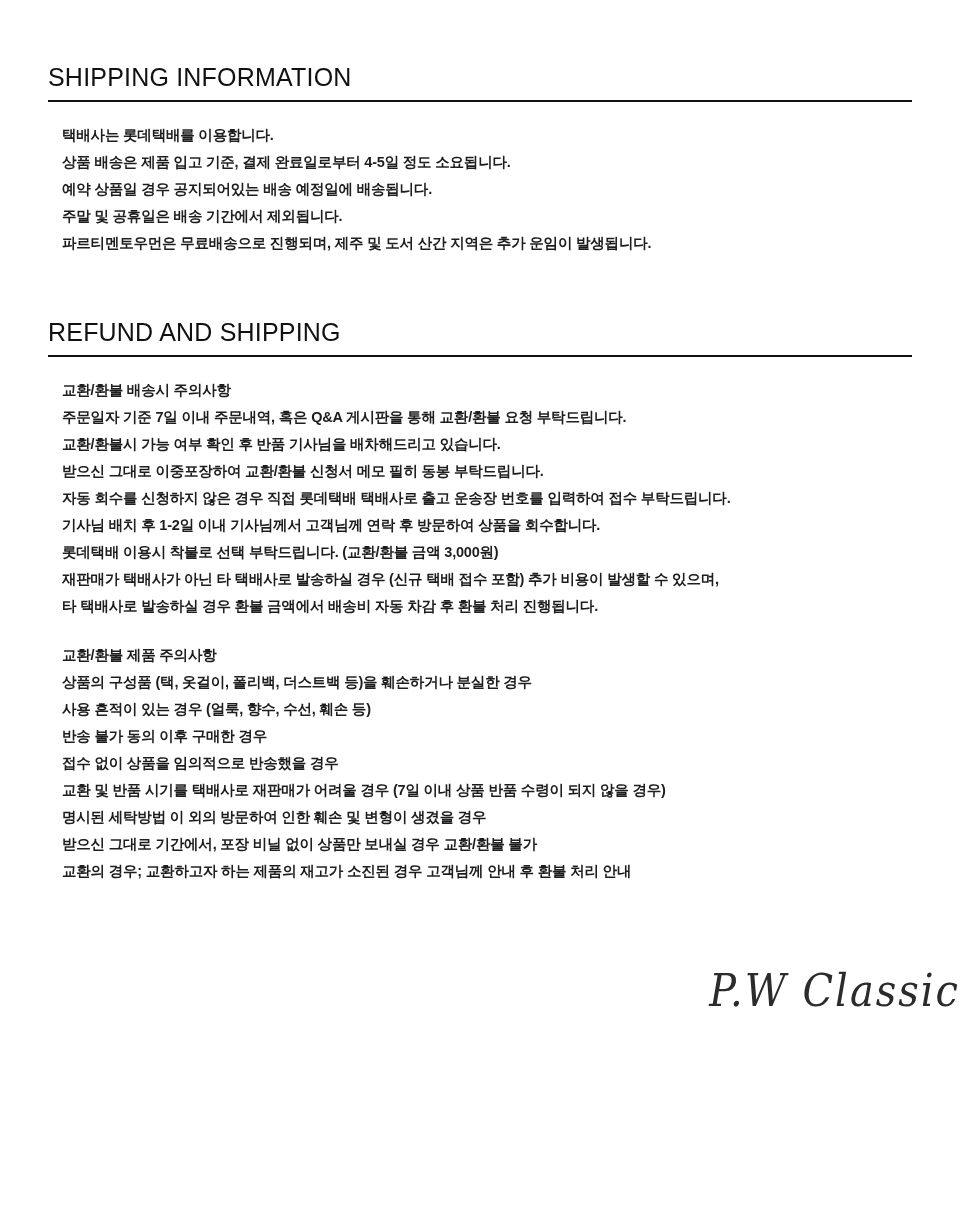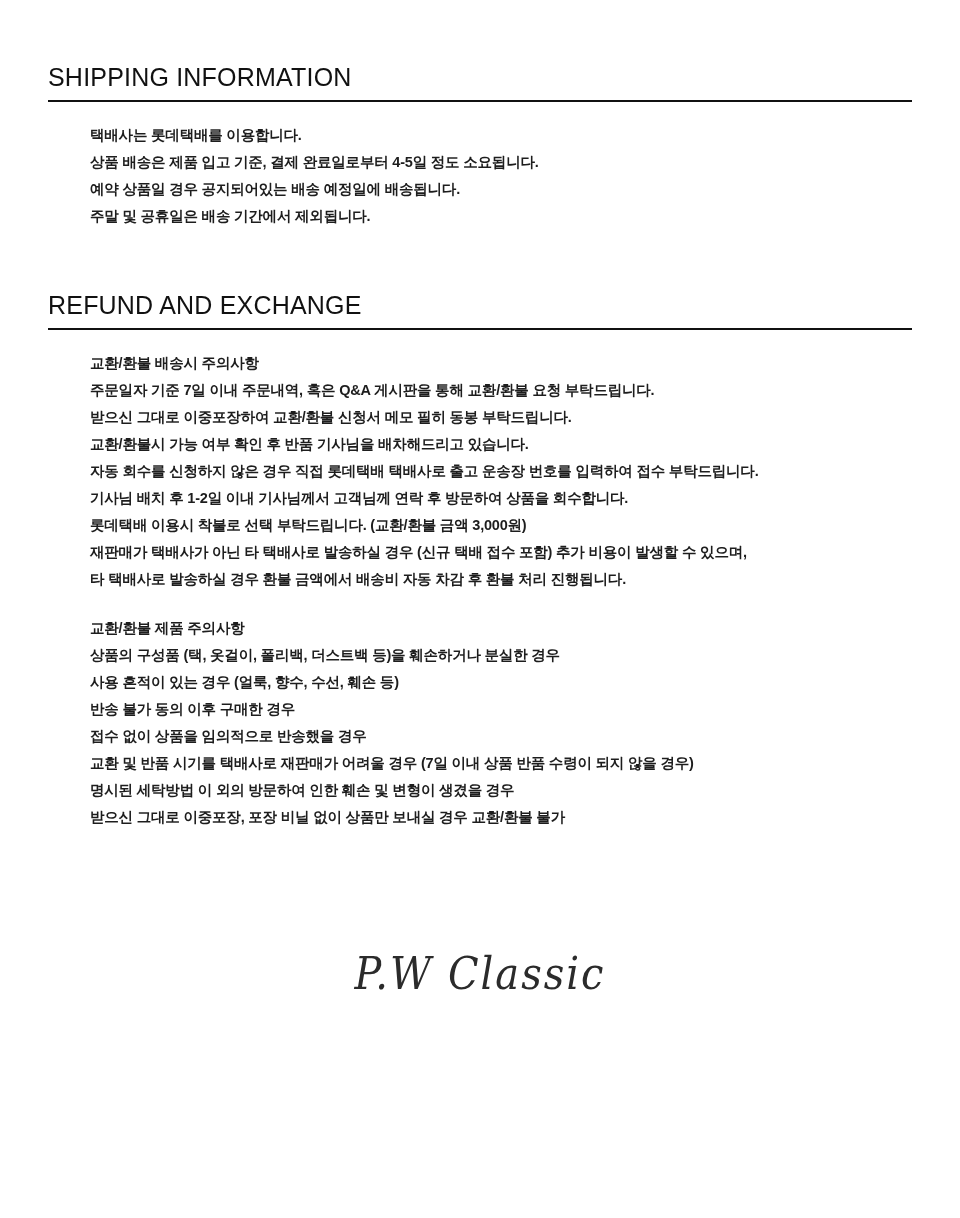--- a/index.html
+++ b/index.html
@@ -52,30 +52,29 @@
     margin: 20px 0 0 62px;
   }
   .line {
     font-family: "Liberation Sans", sans-serif;
     font-size: 14.5px;
     font-weight: 700;
     color: #1d1d1d;
     line-height: 27px;
     letter-spacing: -0.2px;
     white-space: pre;
-    margin-left: 28px;
   }
   .block-gap {
     height: 22px;
   }
 
   
   .footer {
-    margin-top: 119px;
-    text-align: center;
+    margin-top: 82px;
+    text-align: right;
     padding-bottom: 70px;
   }
   .logo {
     display: inline-block;
     font-family: "DejaVu Serif", serif;
     font-size: 40px;
     letter-spacing: 2px;
     color: #2b2b2b;
     font-style: italic;
     font-weight: 400;
@@ -88,48 +87,50 @@
 <div class="page">
 
   <section class="section section-shipping">
     <h2 class="section-title">SHIPPING INFORMATION</h2>
     <div class="rule"></div>
     <div class="lines">
       <div class="line">택배사는 롯데택배를 이용합니다.</div>
       <div class="line">상품 배송은 제품 입고 기준, 결제 완료일로부터 4-5일 정도 소요됩니다.</div>
       <div class="line">예약 상품일 경우 공지되어있는 배송 예정일에 배송됩니다.</div>
       <div class="line">주말 및 공휴일은 배송 기간에서 제외됩니다.</div>
+      <div class="line">파르티멘토우먼은 무료배송으로 진행되며, 제주 및 도서 산간 지역은 추가 운임이 발생됩니다.</div>
     </div>
   </section>
 
   <section class="section section-refund">
-    <h2 class="section-title">REFUND AND EXCHANGE</h2>
+    <h2 class="section-title">REFUND AND SHIPPING</h2>
     <div class="rule"></div>
 
     <div class="lines">
       <div class="line">교환/환불 배송시 주의사항</div>
       <div class="line">주문일자 기준 7일 이내 주문내역, 혹은 Q&amp;A 게시판을 통해 교환/환불 요청 부탁드립니다.</div>
+      <div class="line">교환/환불시 가능 여부 확인 후 반품 기사님을 배차해드리고 있습니다.</div>
       <div class="line">받으신 그대로 이중포장하여 교환/환불 신청서 메모 필히 동봉 부탁드립니다.</div>
-      <div class="line">교환/환불시 가능 여부 확인 후 반품 기사님을 배차해드리고 있습니다.</div>
       <div class="line">자동 회수를 신청하지 않은 경우 직접 롯데택배 택배사로 출고 운송장 번호를 입력하여 접수 부탁드립니다.</div>
       <div class="line">기사님 배치 후 1-2일 이내 기사님께서 고객님께 연락 후 방문하여 상품을 회수합니다.</div>
       <div class="line">롯데택배 이용시 착불로 선택 부탁드립니다. (교환/환불 금액 3,000원)</div>
       <div class="line">재판매가 택배사가 아닌 타 택배사로 발송하실 경우 (신규 택배 접수 포함) 추가 비용이 발생할 수 있으며,</div>
       <div class="line">타 택배사로 발송하실 경우 환불 금액에서 배송비 자동 차감 후 환불 처리 진행됩니다.</div>
 
       <div class="block-gap"></div>
 
       <div class="line">교환/환불 제품 주의사항</div>
       <div class="line">상품의 구성품 (택, 옷걸이, 폴리백, 더스트백 등)을 훼손하거나 분실한 경우</div>
       <div class="line">사용 흔적이 있는 경우 (얼룩, 향수, 수선, 훼손 등)</div>
       <div class="line">반송 불가 동의 이후 구매한 경우</div>
       <div class="line">접수 없이 상품을 임의적으로 반송했을 경우</div>
       <div class="line">교환 및 반품 시기를 택배사로 재판매가 어려울 경우 (7일 이내 상품 반품 수령이 되지 않을 경우)</div>
       <div class="line">명시된 세탁방법 이 외의 방문하여 인한 훼손 및 변형이 생겼을 경우</div>
-      <div class="line">받으신 그대로 이중포장, 포장 비닐 없이 상품만 보내실 경우 교환/환불 불가</div>
+      <div class="line">받으신 그대로 기간에서, 포장 비닐 없이 상품만 보내실 경우 교환/환불 불가</div>
+      <div class="line">교환의 경우; 교환하고자 하는 제품의 재고가 소진된 경우 고객님께 안내 후 환불 처리 안내</div>
     </div>
   </section>
 
   <div class="footer">
     <span class="logo">P.W Classic</span>
   </div>
 
 </div>
 
 </body></html>

